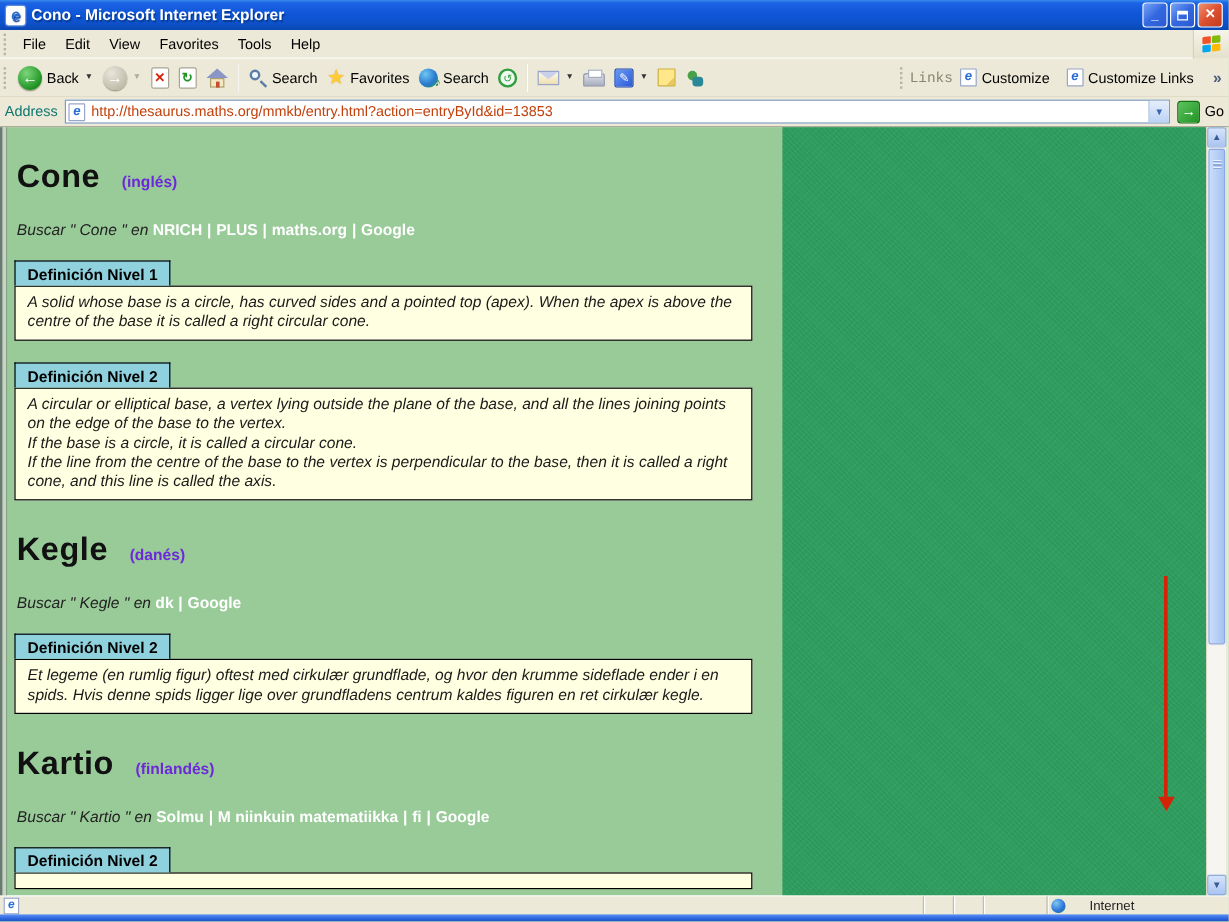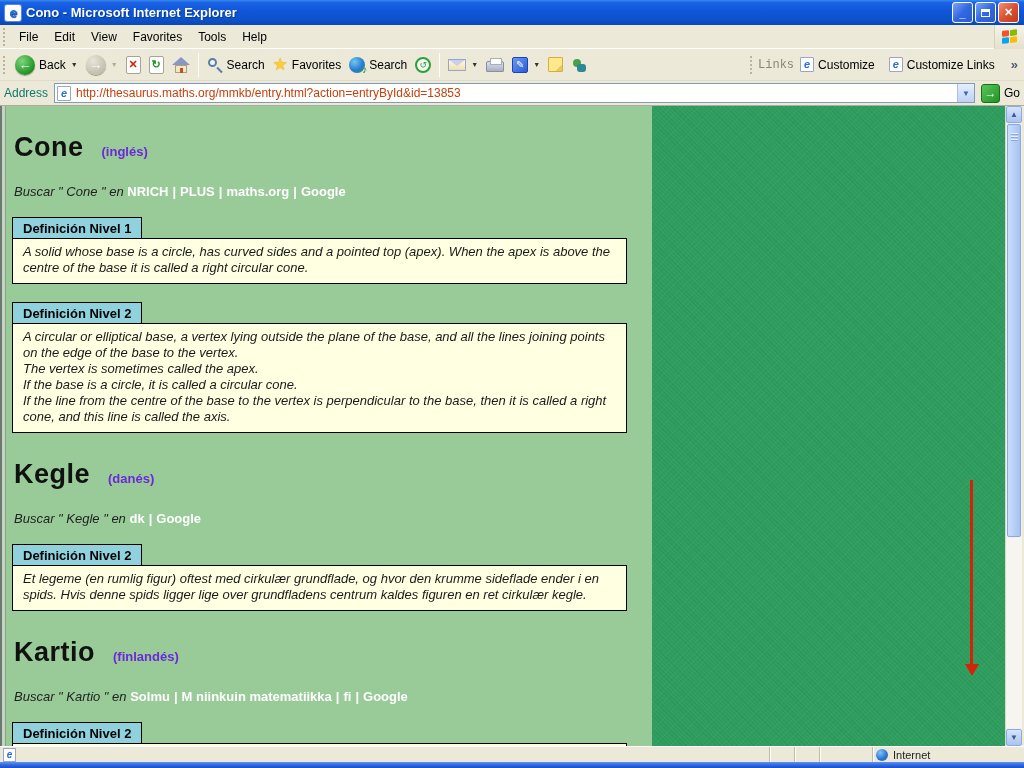--- a/index.html
+++ b/index.html
@@ -169,21 +169,21 @@
 
   
   .statusbar {
     height:16px; flex:0 0 16px; background:#ece9d8; border-top:1px solid #fff;
     display:flex; align-items:stretch; font-size:11px; color:#222;
   }
   .sb-pane { display:flex; align-items:center; padding:0 3px; }
   .sb-pane + .sb-pane { border-left:1px solid #c0bcaa; box-shadow:inset 1px 0 0 #fff; }
   .sb-main { flex:1; }
   .sb-small { flex:0 0 25px; }
-  .sb-internet { flex:0 0 152px; gap:5px;margin-left:28px; }
+  .sb-internet { flex:0 0 152px; gap:20px;margin-left:28px; }
   .ie-doc-icon {
     width:13px; height:14px; background:#fff; border:1px solid #9aa6c8;
     color:#2a6fd8; font-style:italic; font-weight:bold; font-size:10px; line-height:12px; text-align:center;
   }
   .globe-small { width:12px; height:12px; border-radius:50%; background:radial-gradient(circle at 35% 30%,#7ac8f0,#2a6fd8 60%,#1a9a4a 100%); }
 
   
   .taskbar-strip { height:6px; flex:0 0 6px; background:linear-gradient(180deg,#5a90f4 0%,#2a63dc 60%,#1b50c4 100%); }
 </style>
 </head>
@@ -334,21 +334,20 @@
   <div class="content">
     <div class="frame-left"></div>
     <div class="page" id="page">
         <div class="section"><div class="term-heading">
             <span class="term-text">Cone</span>
             <span class="term-language">(inglés)</span>
           </div><div class="search-line"><span class="search-prefix">Buscar " Cone " en </span><span class="search-link">NRICH</span><span class="search-sep">|</span><span class="search-link">PLUS</span><span class="search-sep">|</span><span class="search-link">maths.org</span><span class="search-sep">|</span><span class="search-link">Google</span></div><div class="def-tab">Definición Nivel 1</div><div class="def-box">
             <div>A solid whose base is a circle, has curved sides and a pointed top (apex). When the apex is above the centre of the base it is called a right circular cone.</div>
           </div><div class="def-tab">Definición Nivel 2</div><div class="def-box">
             <div>A circular or elliptical base, a vertex lying outside the plane of the base, and all the lines joining points on the edge of the base to the vertex.</div>
-            <div>The vertex is sometimes called the apex.</div>
             <div>If the base is a circle, it is called a circular cone.</div>
             <div>If the line from the centre of the base to the vertex is perpendicular to the base, then it is called a right cone, and this line is called the axis.</div>
           </div></div>
         <div class="section"><div class="term-heading">
             <span class="term-text">Kegle</span>
             <span class="term-language">(danés)</span>
           </div><div class="search-line"><span class="search-prefix">Buscar " Kegle " en </span><span class="search-link">dk</span><span class="search-sep">|</span><span class="search-link">Google</span></div><div class="def-tab">Definición Nivel 2</div><div class="def-box">
             <div>Et legeme (en rumlig figur) oftest med cirkulær grundflade, og hvor den krumme sideflade ender i en spids. Hvis denne spids ligger lige over grundfladens centrum kaldes figuren en ret cirkulær kegle.</div>
           </div></div>
         <div class="section"><div class="term-heading">

